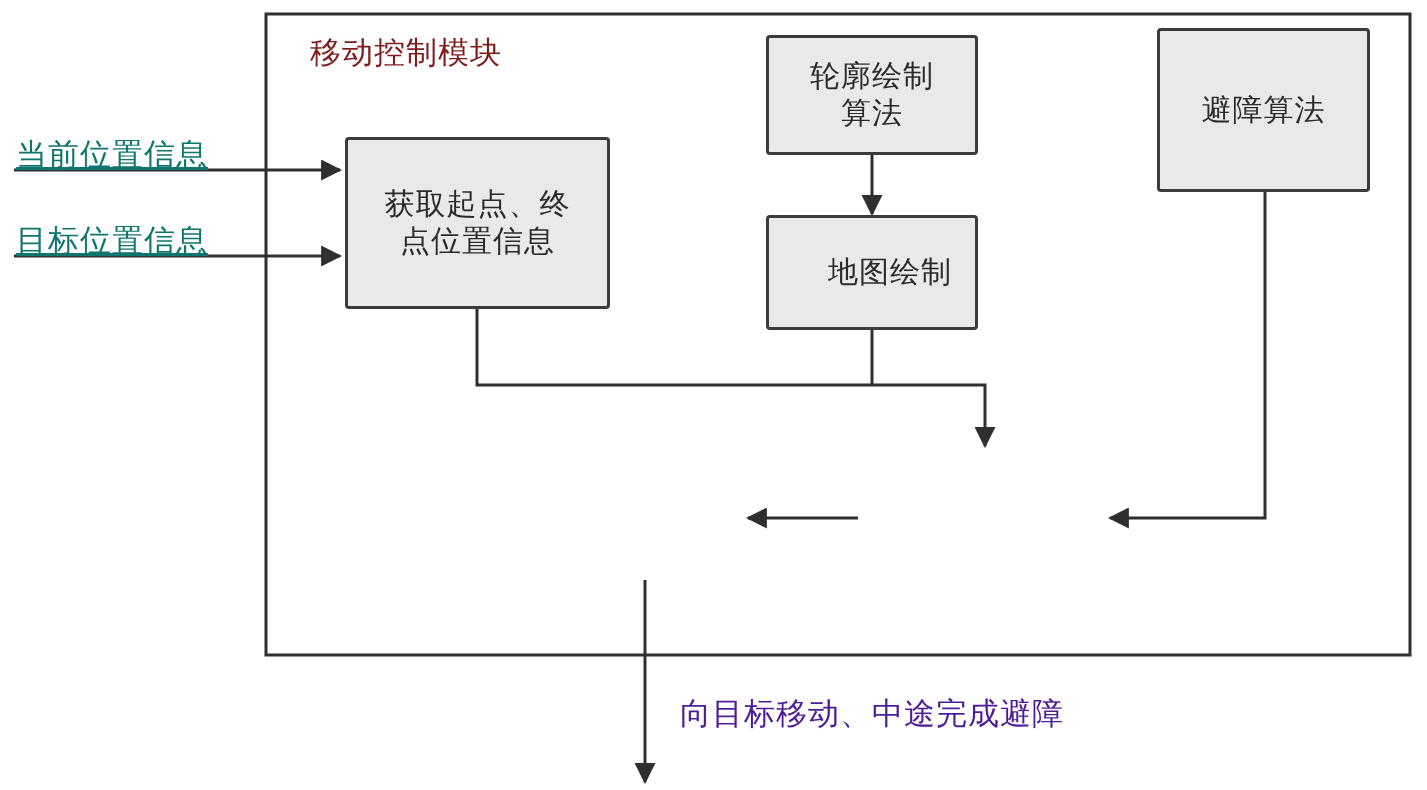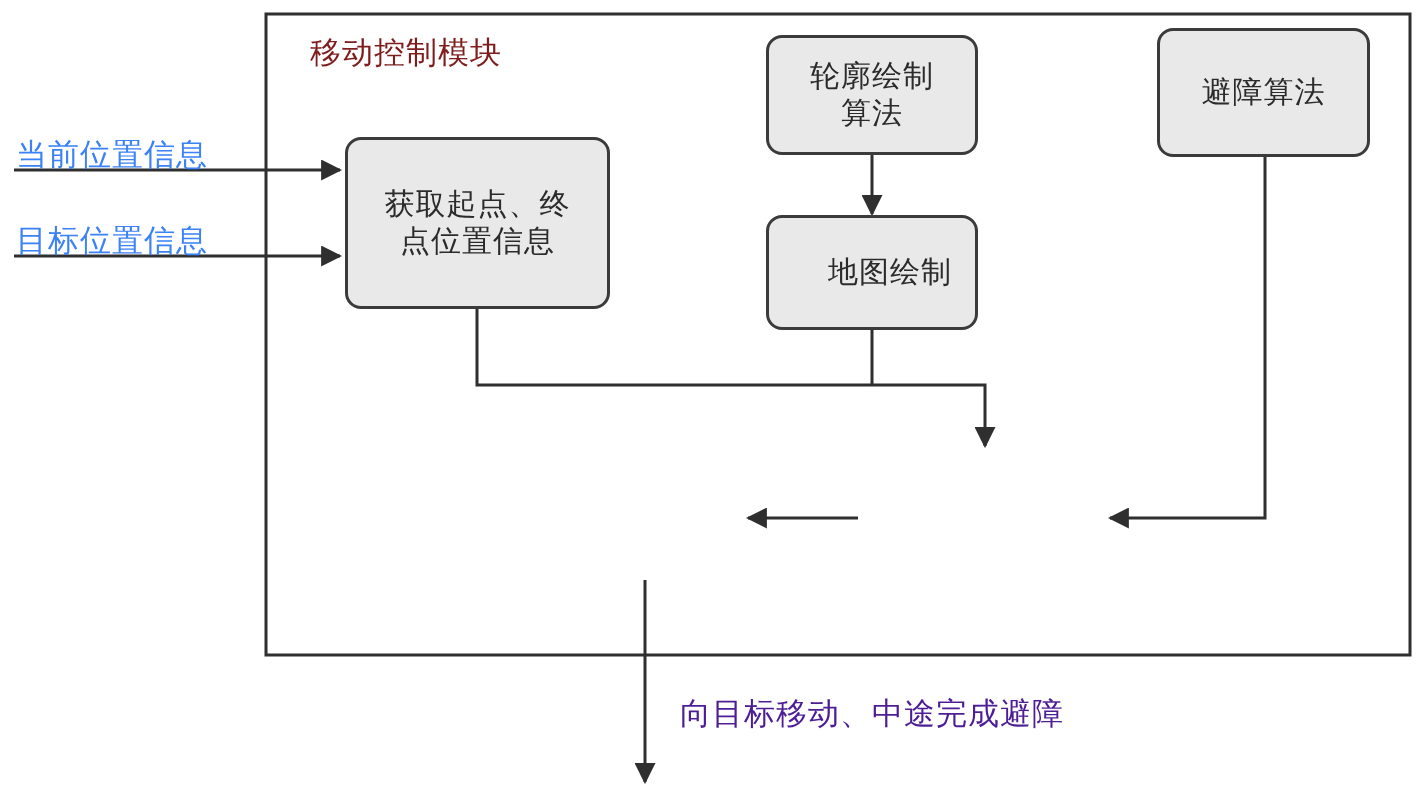--- a/index.html
+++ b/index.html
@@ -22,21 +22,21 @@
     left: 0;
     top: 0;
     width: 1427px;
     height: 790px;
   }
   .node {
     position: absolute;
     box-sizing: border-box;
     background: #e9e9e9;
     border: 3px solid #3b3b3b;
-    border-radius: 16px;
+    border-radius: 4px;
     display: flex;
     align-items: center;
     justify-content: center;
     text-align: center;
     color: #2b2b2b;
     font-size: 30px;
     line-height: 1.22;
     letter-spacing: 1px;
     white-space: pre-line;
   }
@@ -49,24 +49,25 @@
   }
   .edge-label {
     position: absolute;
     color: #4c1d95;
     font-size: 31px;
     letter-spacing: 1px;
     white-space: nowrap;
   }
   .io-label {
     position: absolute;
-    color: #3b82f6;
+    color: #0f766e;
     font-size: 31px;
     letter-spacing: 1px;
     white-space: nowrap;
+    text-decoration: underline;
   }
 </style>
 </head>
 <body>
 
 <div id="canvas">
 
   <svg class="layer" viewBox="0 0 1427 790">
     <defs>
       <marker id="arrow" viewBox="0 0 10 10" refX="9" refY="5" markerWidth="7" markerHeight="7" orient="auto-start-reverse">
@@ -104,19 +105,19 @@
   <div class="io-label" style="left:16px; top:220px;">目标位置信息</div>
 
   <div class="node" style="left:345px; top:137px; width:265px; height:172px;">获取起点、终
 点位置信息</div>
 
   <div class="node" style="left:766px; top:35px; width:212px; height:120px;">轮廓绘制
 算法</div>
 
   <div class="node" style="left:766px; top:215px; width:212px; height:115px;padding-left:36px;">地图绘制</div>
 
-  <div class="node" style="left:1157px; top:28px; width:213px; height:129px;">避障算法</div>
+  <div class="node" style="left:1157px; top:28px; width:213px; height:164px;">避障算法</div>
 
 
 
   <div class="edge-label" style="left:680px; top:693px;">向目标移动、中途完成避障</div>
 
 </div>
 
 </body></html>

